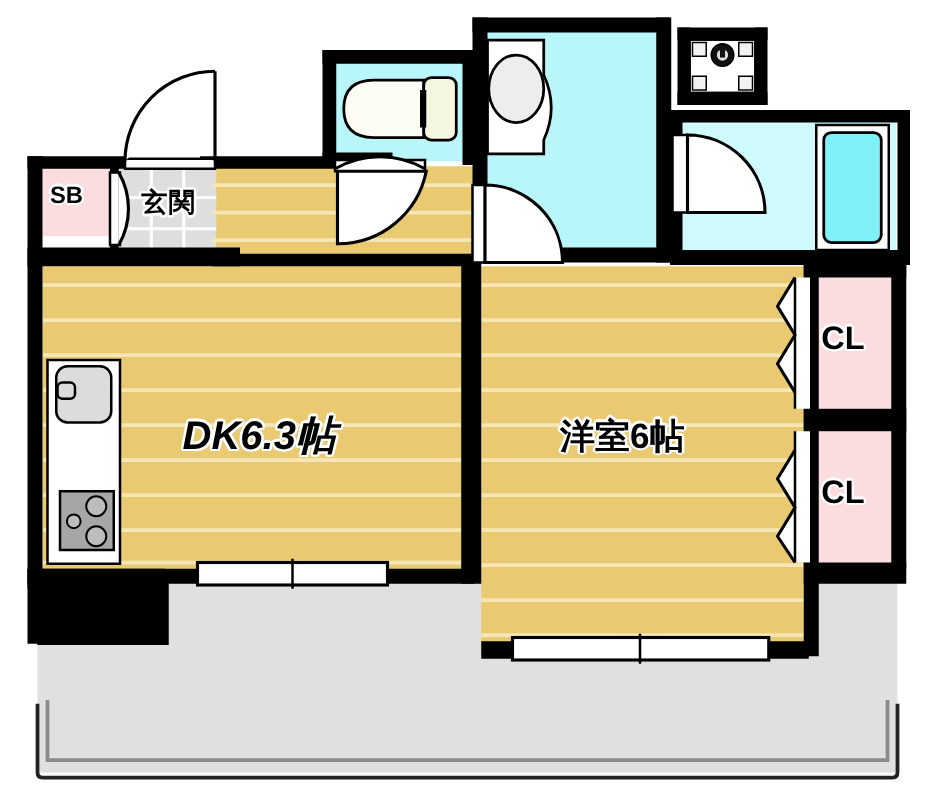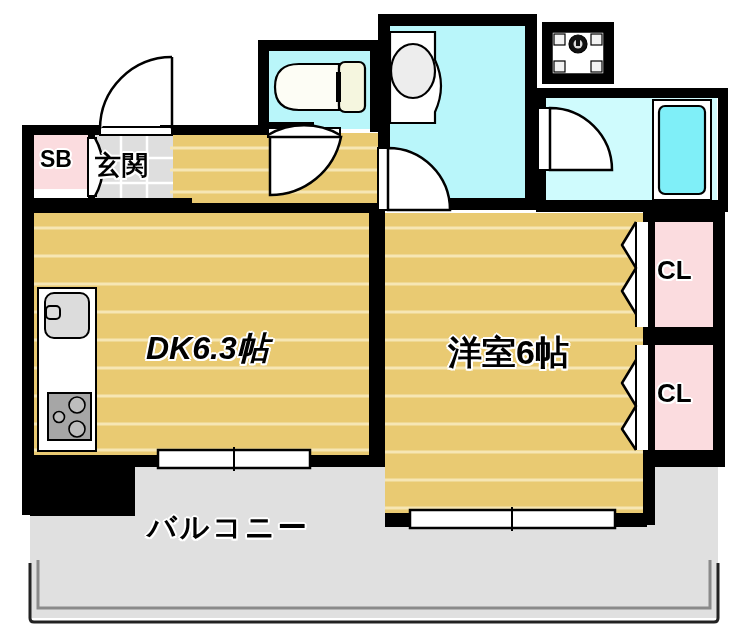--- a/index.html
+++ b/index.html
@@ -6,24 +6,24 @@
   html,body{margin:0;padding:0;background:#ffffff;}
   body{font-family:"Liberation Sans","DejaVu Sans",sans-serif;}
   #stage{position:relative;width:744px;height:631px;background:#ffffff;overflow:hidden;}
   #stage svg{position:absolute;left:0;top:0;}
   .lbl{position:absolute;white-space:nowrap;color:#000;font-weight:bold;
        text-shadow:
          2px 0 #fff,-2px 0 #fff,0 2px #fff,0 -2px #fff,
          1.5px 1.5px #fff,-1.5px 1.5px #fff,1.5px -1.5px #fff,-1.5px -1.5px #fff;
        pointer-events:none;}
   .lbl-dk{left:146px;top:327px;font-size:32px;letter-spacing:0px;font-style:italic;}
-  .lbl-yo{left:448px;top:330px;font-size:34px;letter-spacing:0px;}
+  .lbl-yo{left:448px;top:330px;font-size:28px;letter-spacing:0px;}
   .lbl-bal{left:147px;top:508px;font-size:29px;letter-spacing:3px;}
-  .lbl-gen{left:95px;top:148px;font-size:26px;letter-spacing:1px;}
-  .lbl-sb{left:40px;top:146px;font-size:23px;letter-spacing:0px;}
+  .lbl-gen{left:113px;top:148px;font-size:21px;letter-spacing:1px;}
+  .lbl-sb{left:40px;top:146px;font-size:19px;letter-spacing:0px;}
   .lbl-cl1{left:657px;top:255px;font-size:26px;}
   .lbl-cl2{left:657px;top:378px;font-size:26px;}
 </style>
 </head>
 <body>
 
 <div id="stage">
 
   <svg width="744" height="631" viewBox="0 0 744 631">
 
@@ -239,19 +239,18 @@
 
     <g fill="none">
       <path d="M30,563 L30,618 Q30,622 34,622 L714,622 Q718,622 718,618 L718,563" stroke="#222222" stroke-width="3"></path>
       <path d="M38,560 L38,608 L710,608 L710,560" stroke="#8A8A8A" stroke-width="3"></path>
     </g>
 
   </svg>
 
   <div class="lbl lbl-dk">DK6.3帖</div>
   <div class="lbl lbl-yo">洋室6帖</div>
-  <div class="lbl lbl-bal">バルコニー</div>
   <div class="lbl lbl-gen">玄関</div>
   <div class="lbl lbl-sb">SB</div>
   <div class="lbl lbl-cl1">CL</div>
   <div class="lbl lbl-cl2">CL</div>
 
 </div>
 
 </body></html>

